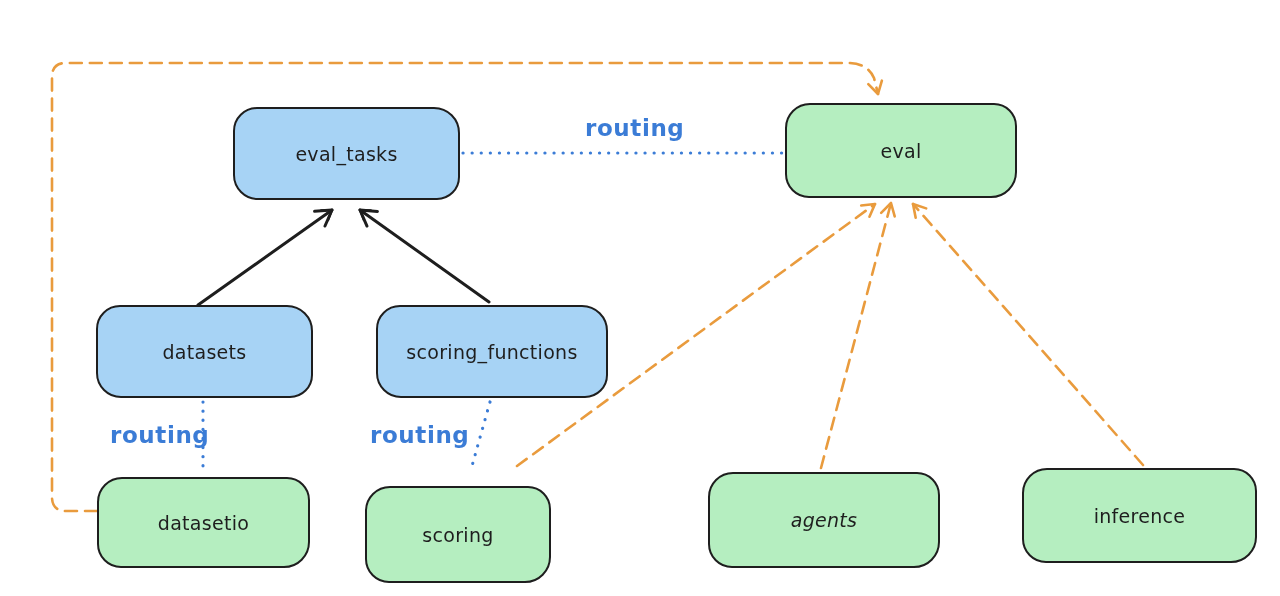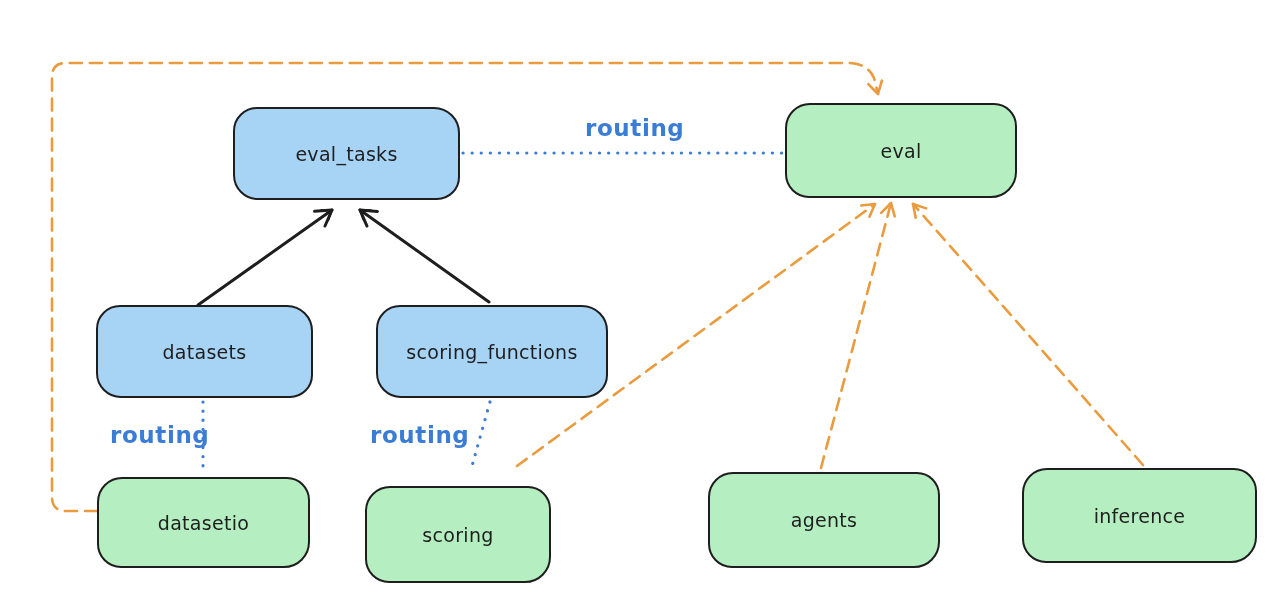--- a/index.html
+++ b/index.html
@@ -81,21 +81,21 @@
   </div>
 
   <div class="node provider" style="left:97px;top:477px;width:213px;height:91px;">
     <span>datasetio</span>
   </div>
 
   <div class="node provider" style="left:365px;top:486px;width:186px;height:97px;justify-content:center;">
     <span>scoring</span>
   </div>
 
-  <div class="node provider" style="left:708px;top:472px;width:232px;height:96px;">
+  <div class="node provider" style="left:708px;top:472px;width:232px;height:96px;font-style:italic;">
     <span>agents</span>
   </div>
 
   <div class="node provider" style="left:1022px;top:468px;width:235px;height:95px;text-align:center;">
     <span>inference</span>
   </div>
 
   <div class="edge-label" style="left:585px;top:116px;width:90px;">routing</div>
   <div class="edge-label" style="left:110px;top:423px;width:86px;">routing</div>
   <div class="edge-label" style="left:370px;top:423px;width:86px;">routing</div>

